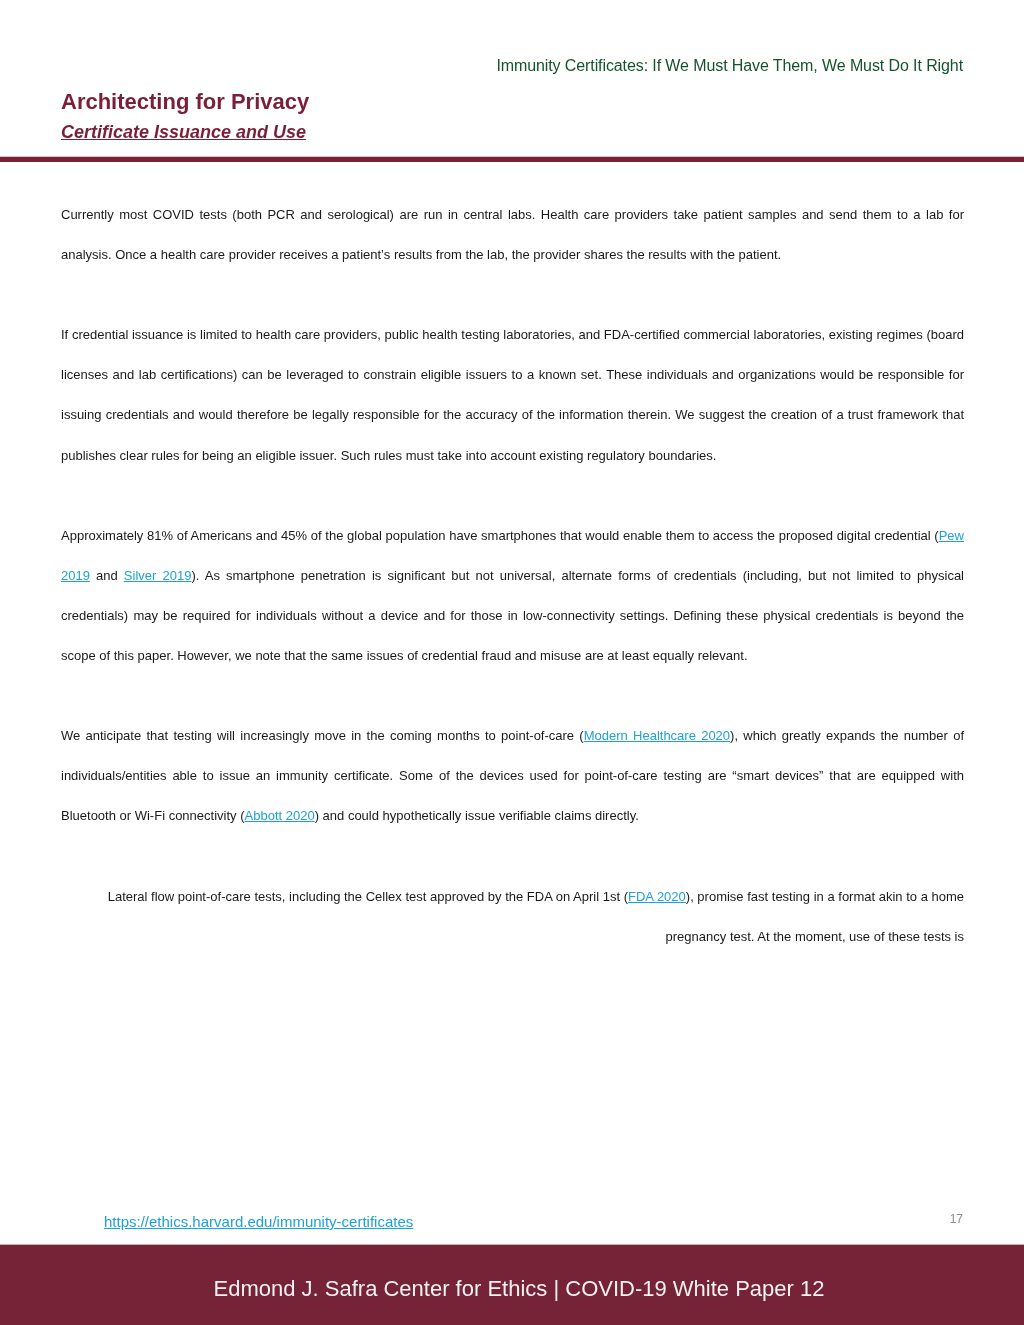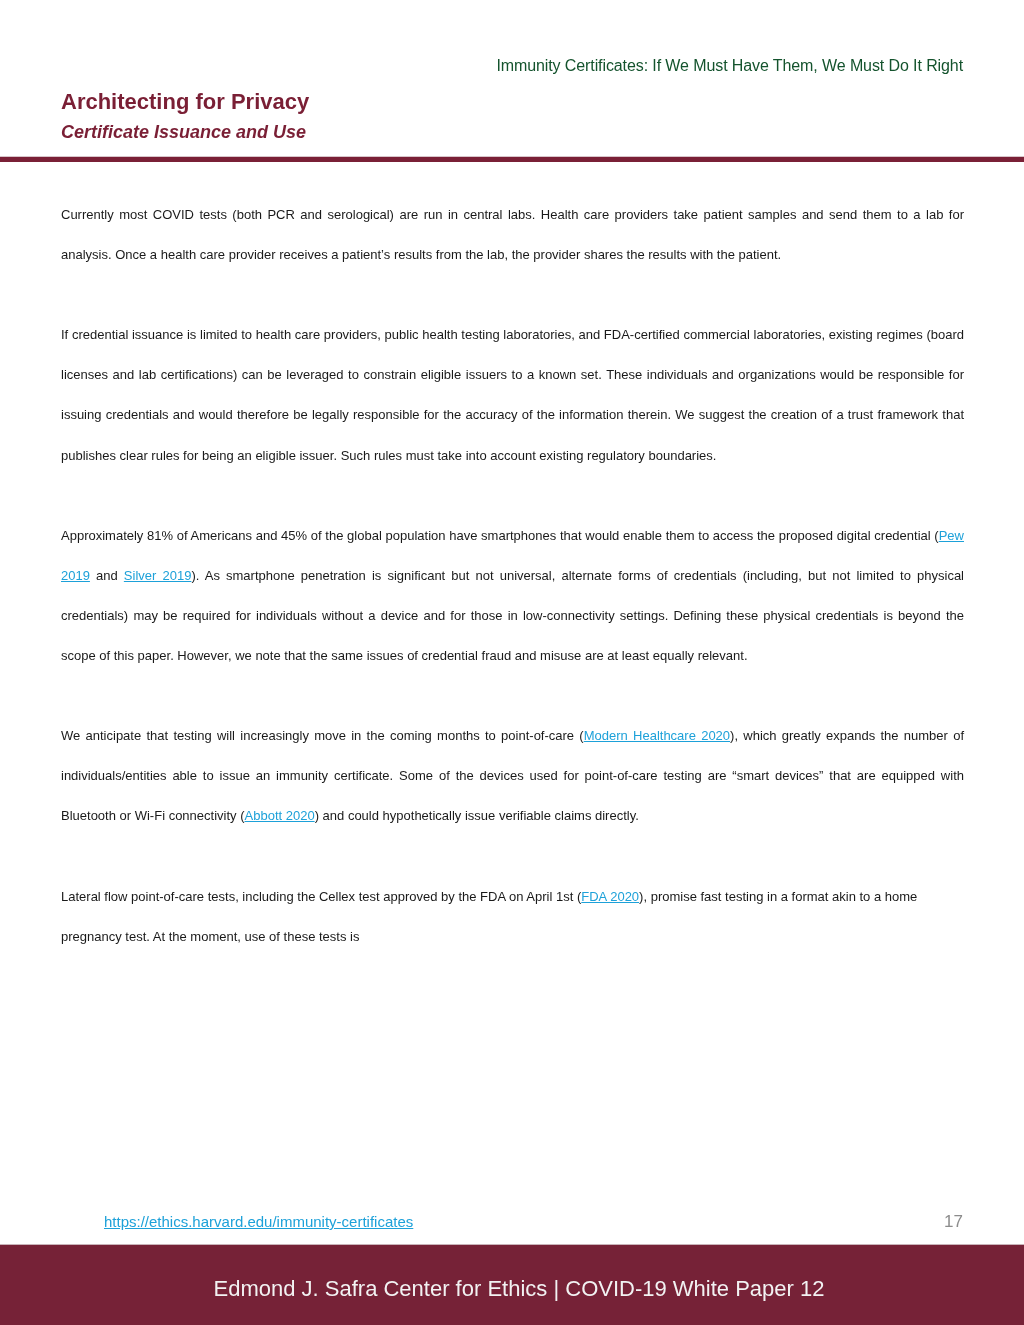--- a/index.html
+++ b/index.html
@@ -12,42 +12,42 @@
     .running-title {
       position: absolute; top: 57px; right: 61px;
       font-size: 16px; color: #14532d; letter-spacing: -0.1px;
     }
     .section-title {
       position: absolute; top: 89px; left: 61px;
       font-size: 22px; font-weight: bold; color: #7a1f35;
     }
     .section-subtitle {
       position: absolute; top: 122px; left: 61px;
-      font-size: 18px; font-weight: bold; font-style: italic; color: #7a1f35;
+      font-size: 18px; font-weight: bold; font-style: italic; color: #7a1f35; text-decoration: underline;
     }
     .header-rule {
       position: absolute; top: 156px; left: 0; width: 1024px; height: 5px;
       background: #7a2036;
       border-top: 1px solid #d8c5ca;
     }
     .body-text {
       position: absolute; top: 195px; left: 61px; width: 903px;
       font-size: 13px; line-height: 40.1px;
       text-align: justify;
     }
     .body-text p { margin: 0 0 40.1px 0; }
     .body-text p:last-child { margin-bottom: 0; }
     a.cite { color: #1da1d9; text-decoration: underline; }
     .footer-url {
       position: absolute; top: 1213px; left: 61px;
       font-size: 15px; color: #1da1d9; text-decoration: underline; margin-left: 43px;
     }
     .page-number {
       position: absolute; top: 1212px; right: 61px;
-      font-size: 17px; color: #8c8c8c;
+      font-size: 12px; color: #8c8c8c;
     }
     .footer-band {
       position: absolute; top: 1244px; left: 0; width: 1024px; height: 81px;
       background: #762237;
       border-top: 1px solid #c9b3b9;
     }
     .footer-text {
       position: absolute; top: 1276px; left: 0; width: 1038px; text-align: center;
       font-size: 22px; color: #f2f2f2;
     }
@@ -58,20 +58,20 @@
 <div class="running-title">Immunity Certificates: If We Must Have Them, We Must Do It Right</div>
 <div class="section-title">Architecting for Privacy</div>
 <div class="section-subtitle">Certificate Issuance and Use</div>
 <div class="header-rule"></div>
 
 <div class="body-text">
   <p>Currently most COVID tests (both PCR and serological) are run in central labs. Health care providers take patient samples and send them to a lab for analysis. Once a health care provider receives a patient’s results from the lab, the provider shares the results with the patient.</p>
   <p>If credential issuance is limited to health care providers, public health testing laboratories, and FDA-certified commercial laboratories, existing regimes (board licenses and lab certifications) can be leveraged to constrain eligible issuers to a known set. These individuals and organizations would be responsible for issuing credentials and would therefore be legally responsible for the accuracy of the information therein. We suggest the creation of a trust framework that publishes clear rules for being an eligible issuer. Such rules must take into account existing regulatory boundaries.</p>
   <p><span>Approximately 81% of Americans and 45% of the global population have smartphones that would enable them to access the proposed digital credential (</span><a class="cite" href="#">Pew 2019</a><span> and </span><a class="cite" href="#">Silver 2019</a><span>). As smartphone penetration is significant but not universal, alternate forms of credentials (including, but not limited to physical credentials) may be required for individuals without a device and for those in low-connectivity settings. Defining these physical credentials is beyond the scope of this paper. However, we note that the same issues of credential fraud and misuse are at least equally relevant.</span></p>
   <p><span>We anticipate that testing will increasingly move in the coming months to point-of-care  (</span><a class="cite" href="#">Modern Healthcare 2020</a><span>), which greatly expands the number of individuals/entities able to issue an immunity certificate. Some of the devices used for point-of-care testing are “smart devices” that are equipped with Bluetooth or Wi-Fi connectivity (</span><a class="cite" href="#">Abbott 2020</a><span>)  and could hypothetically issue verifiable claims directly.</span></p>
-  <p style="text-align:left"><span>Lateral flow point-of-care tests, including the Cellex test approved by the FDA on April 1st (</span><a class="cite" href="#">FDA 2020</a><span>), promise fast testing in a format akin to a home pregnancy test. At the moment, use of these tests is</span></p>
+  <p style="text-align:right"><span>Lateral flow point-of-care tests, including the Cellex test approved by the FDA on April 1st (</span><a class="cite" href="#">FDA 2020</a><span>), promise fast testing in a format akin to a home pregnancy test. At the moment, use of these tests is</span></p>
 </div>
 
 <a class="footer-url" href="#">https://ethics.harvard.edu/immunity-certificates</a>
 <div class="page-number">17</div>
 
 <div class="footer-band"></div>
 <div class="footer-text">Edmond J. Safra Center for Ethics | COVID-19 White Paper 12</div>
 
 </body></html>

